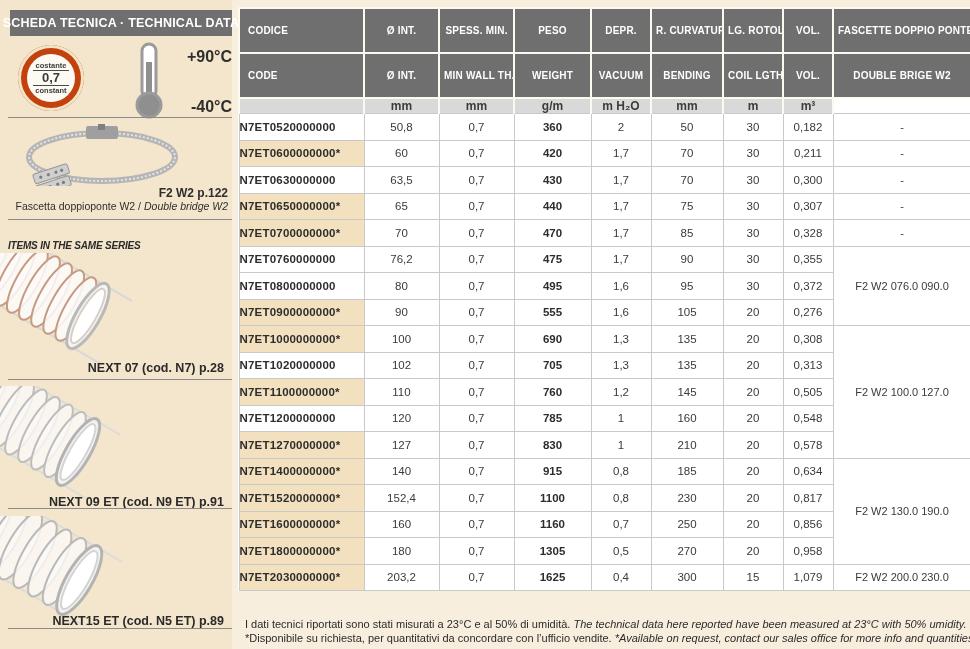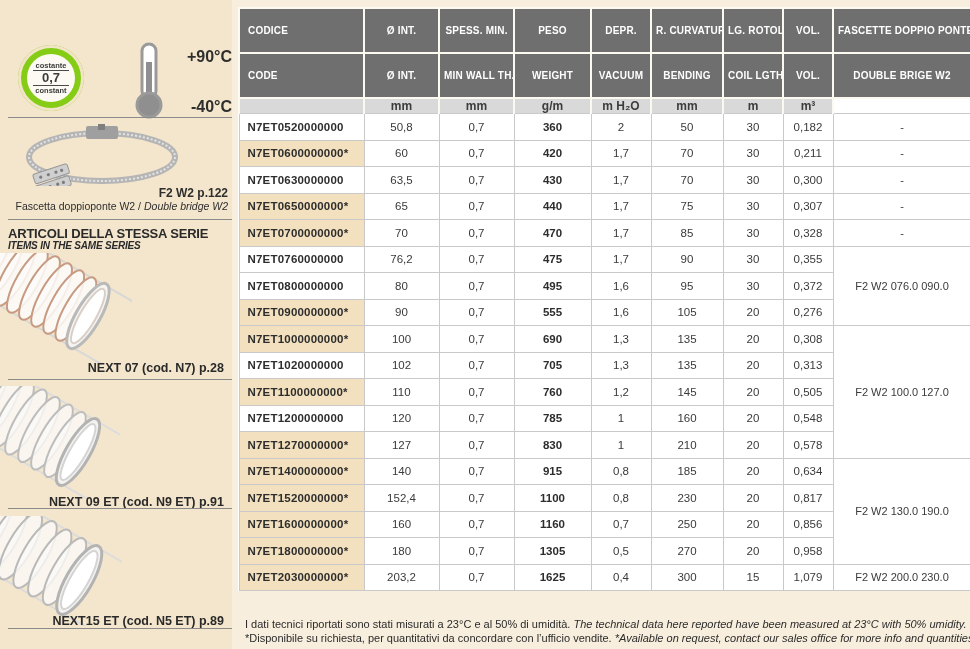--- a/index.html
+++ b/index.html
@@ -8,21 +8,21 @@
   .page { position:relative; width:970px; height:649px; }
 
   
   .sidebar { position:absolute; left:0; top:0; width:232px; height:649px;
     background:#f4e6cc; }
   .title-bar { position:absolute; left:10px; top:10px; width:222px; height:26px;
     background:#6f6f6f; color:#fff; font-weight:bold; font-size:12.5px;
     letter-spacing:.2px; display:flex; align-items:center; justify-content:center;
     white-space:nowrap; }
   .badge { position:absolute; left:18px; top:45px; width:66px; height:66px;
-    border-radius:50%; background:#84cc16; display:flex; align-items:center;
+    border-radius:50%; background:#c2410c; display:flex; align-items:center;
     justify-content:center; box-shadow: inset 0 0 0 3px #f2e4c6; }
   .badge-inner { width:48px; height:48px; border-radius:50%; background:#fdfaf3;
     display:flex; flex-direction:column; align-items:center; justify-content:center;
     color:#3c3c3c; }
   .badge-inner .sm { font-size:7.5px; font-weight:bold; line-height:9px; }
   .badge-inner .val { font-size:13px; font-weight:bold; line-height:14px;
     border-top:1px solid #4a4a4a; border-bottom:1px solid #4a4a4a; padding:0 9px; }
   .thermo { position:absolute; left:126px; top:42px; }
   .temps { position:absolute; left:168px; top:48px; width:64px; height:64px;
     display:flex; flex-direction:column; justify-content:space-between;
@@ -51,36 +51,37 @@
   .hdr td { background:#6f6f6f; color:#fff; font-weight:bold; font-size:10px;
     letter-spacing:.2px; border:2px solid #fcf9f1; height:11px;
     text-align:center; padding:16px 4px; }
   .hdr td.left { text-align:left; padding-left:8px; }
   .units td { background:#d9d9d9; color:#3c3c3c; font-weight:bold;
     font-size:12px; border:2px solid #fcf9f1; border-bottom:1px solid #c9c9c9;
     height:11px; text-align:center; }
   .units td.nounits { background:#fff; }
   tbody td { border:1px solid #c9c9c9; height:26.5px; font-size:11.5px;
     color:#3a3a3a; text-align:center; }
-  td.code { text-align:left; padding-left:8px; font-weight:bold; color:#2d2d2d;
+  td.code { text-align:left; font-weight:bold; color:#2d2d2d;
     font-size:11.5px; letter-spacing:.2px; }
   td.code.starred { background:#f2e0be; }
   td.wt { font-weight:bold; color:#2d2d2d; }
   td.fascette { font-size:11px; }
   .footer { position:absolute; left:7px; top:618px; font-size:11px;
     line-height:13.5px; color:#2b2b2b; white-space:nowrap; }
   .footer i { font-style:italic; }
 </style>
 </head>
 <body>
 
 <div class="page">
 
   <aside class="sidebar">
 
+    <div class="title-bar">SCHEDA TECNICA · TECHNICAL DATA</div>
 
     <div class="badge">
       <div class="badge-inner">
         <span class="sm">costante</span>
         <span class="val">0,7</span>
         <span class="sm">constant</span>
       </div>
     </div>
 
     <svg class="thermo" width="46" height="78" viewBox="0 0 46 78">
@@ -113,21 +114,20 @@
           <circle cx="49" cy="61" r="1.6" fill="#7d7d7d"></circle>
       </g>
     </svg>
     <div class="clamp-ref">F2 W2 p.122</div>
     <div class="clamp-cap">
       <span>Fascetta doppioponte W2</span><span> / </span><i>Double bridge W2</i>
     </div>
 
     <hr class="side-hr" style="top:219px">
 
-    <div class="series-h1">ARTICOLI DELLA STESSA SERIE</div>
     <div class="series-h2">ITEMS IN THE SAME SERIES</div>
 
     <svg class="hose" style="top:253px" width="132" height="110" viewBox="0 0 132 110">
       <g transform="translate(-30,-22) rotate(30 66 55)">
         <line x1="-10" y1="20" x2="170" y2="20" stroke="#d8d8d8" stroke-width="2"></line>
         <line x1="-10" y1="90" x2="170" y2="90" stroke="#d8d8d8" stroke-width="2"></line>
         <ellipse cx="0" cy="55" rx="11" ry="36" fill="#fdfcfa" fill-opacity=".85" stroke="#c79a82" stroke-width="2"></ellipse>
         <ellipse cx="14" cy="55" rx="11" ry="36" fill="#fdfcfa" fill-opacity=".85" stroke="#c79a82" stroke-width="2"></ellipse>
         <ellipse cx="28" cy="55" rx="11" ry="36" fill="#fdfcfa" fill-opacity=".85" stroke="#c79a82" stroke-width="2"></ellipse>
         <ellipse cx="42" cy="55" rx="11" ry="36" fill="#fdfcfa" fill-opacity=".85" stroke="#c79a82" stroke-width="2"></ellipse>

